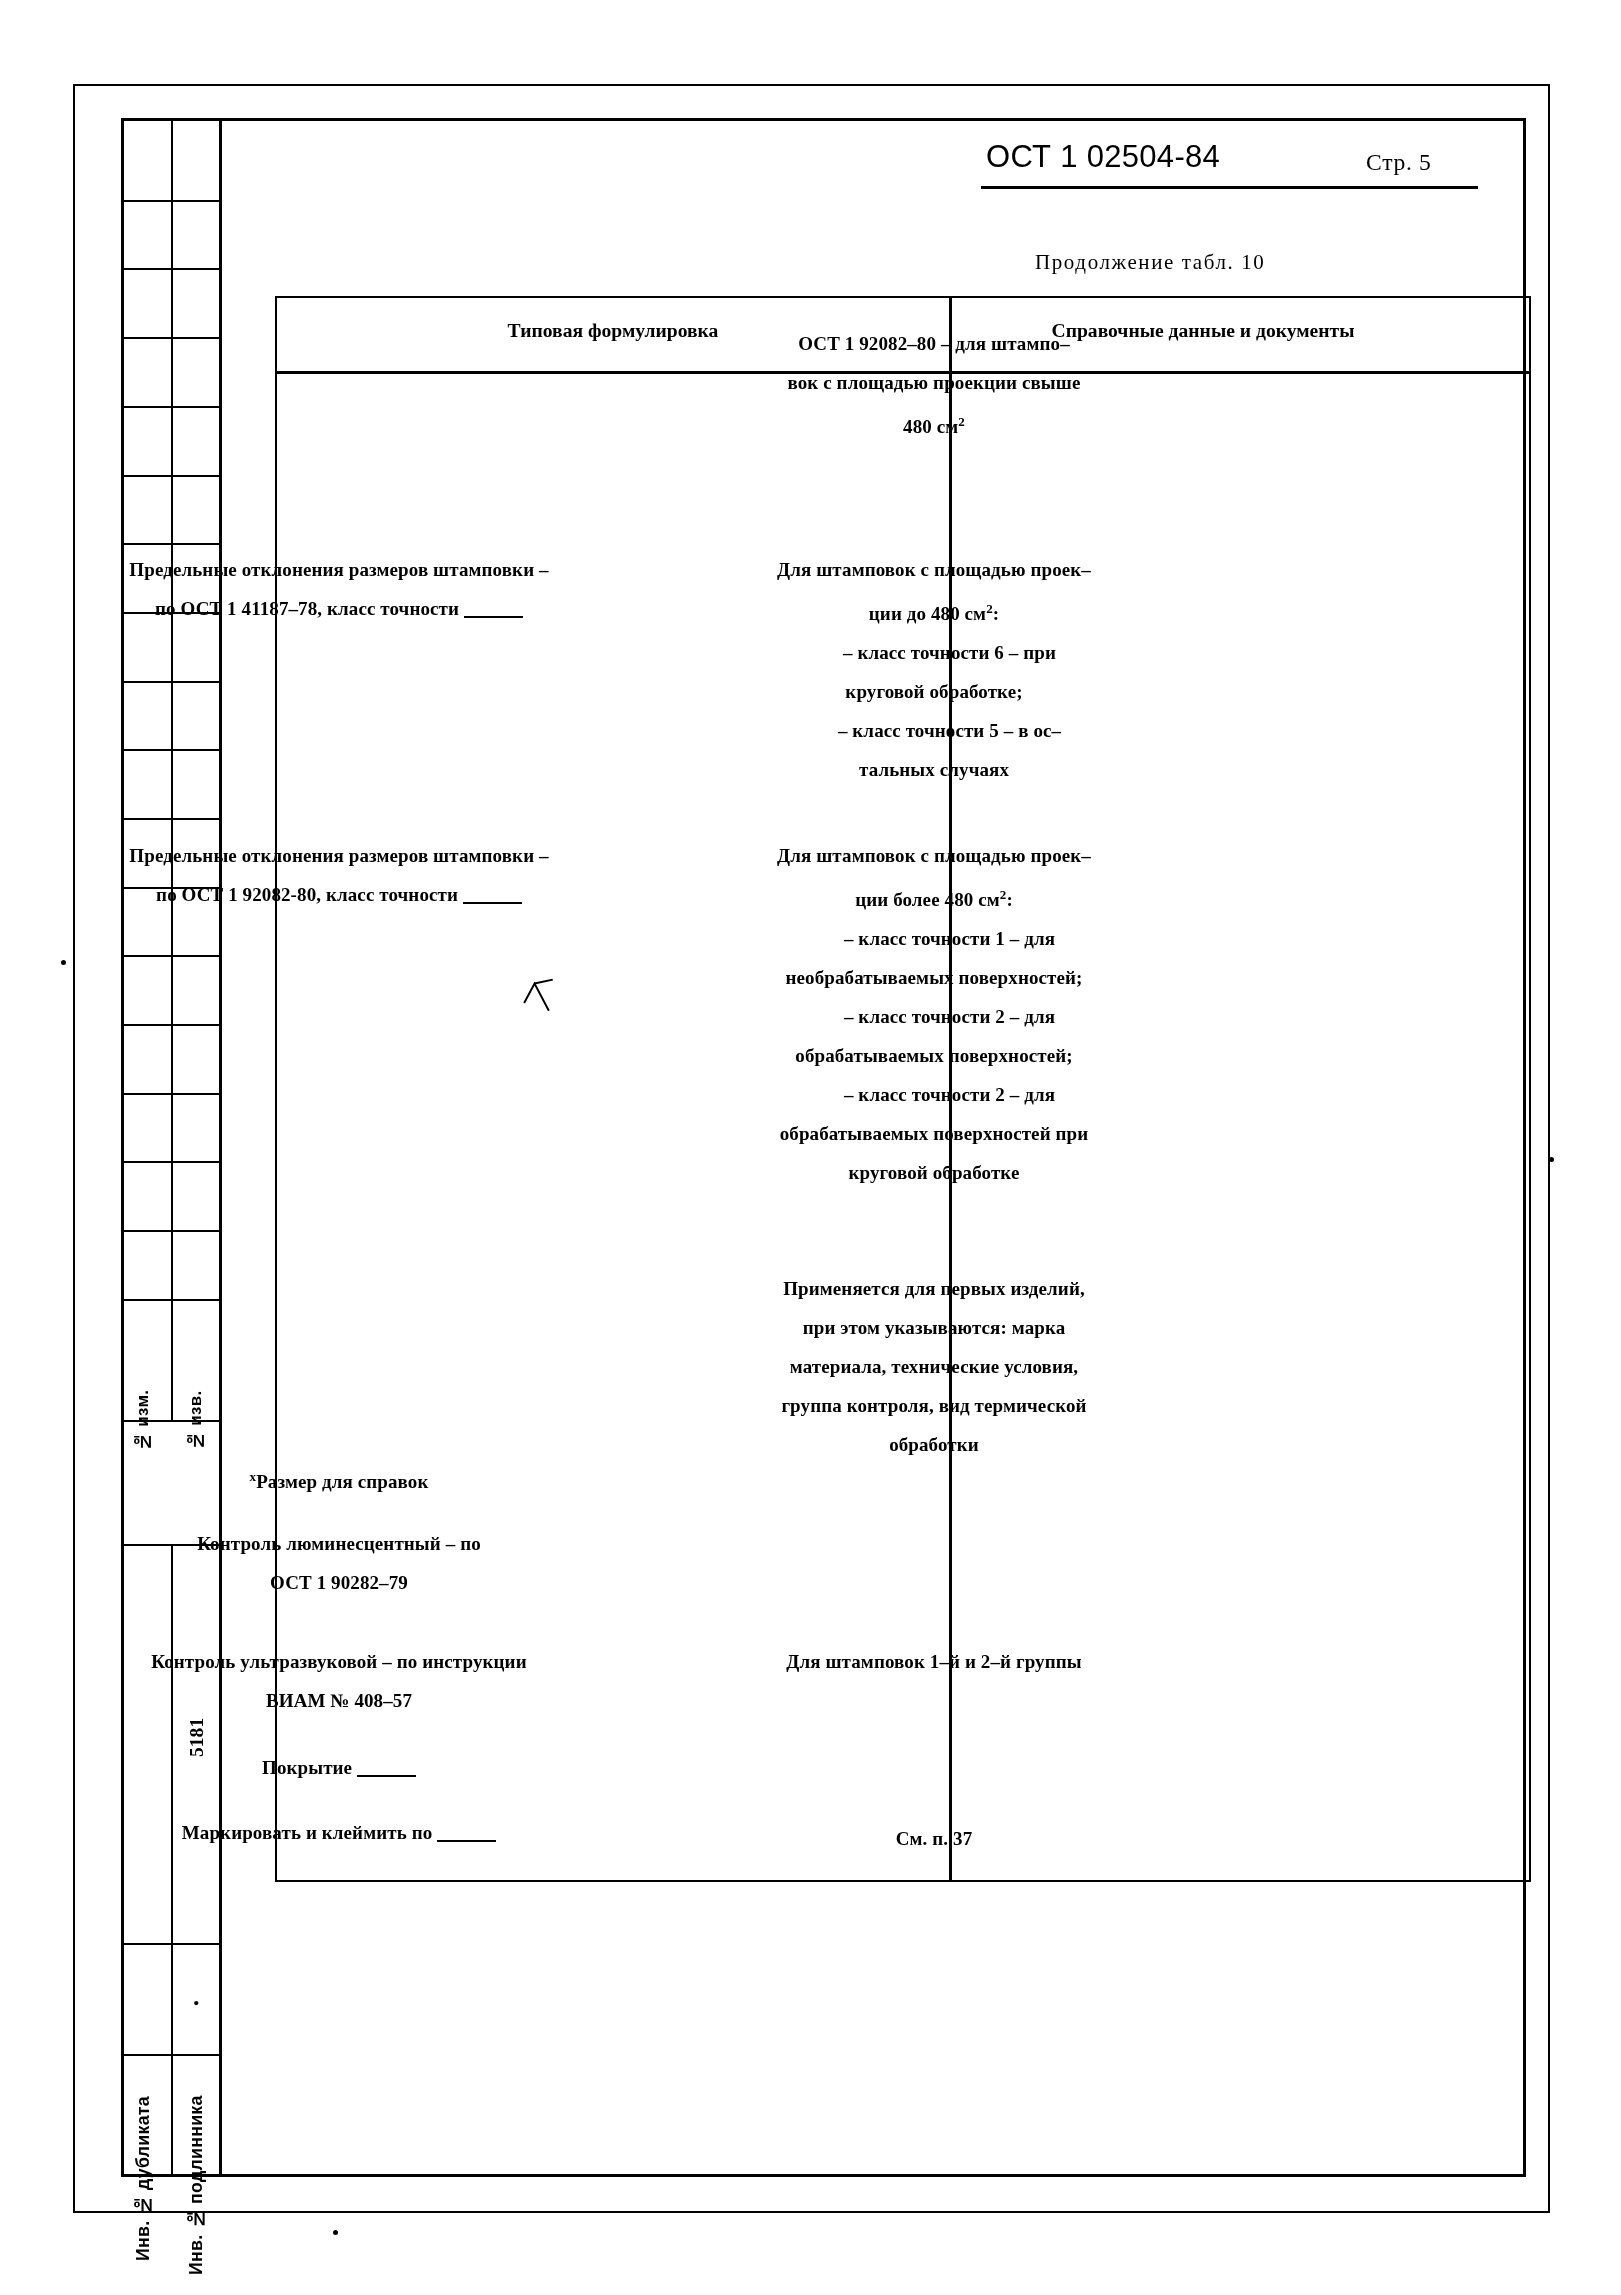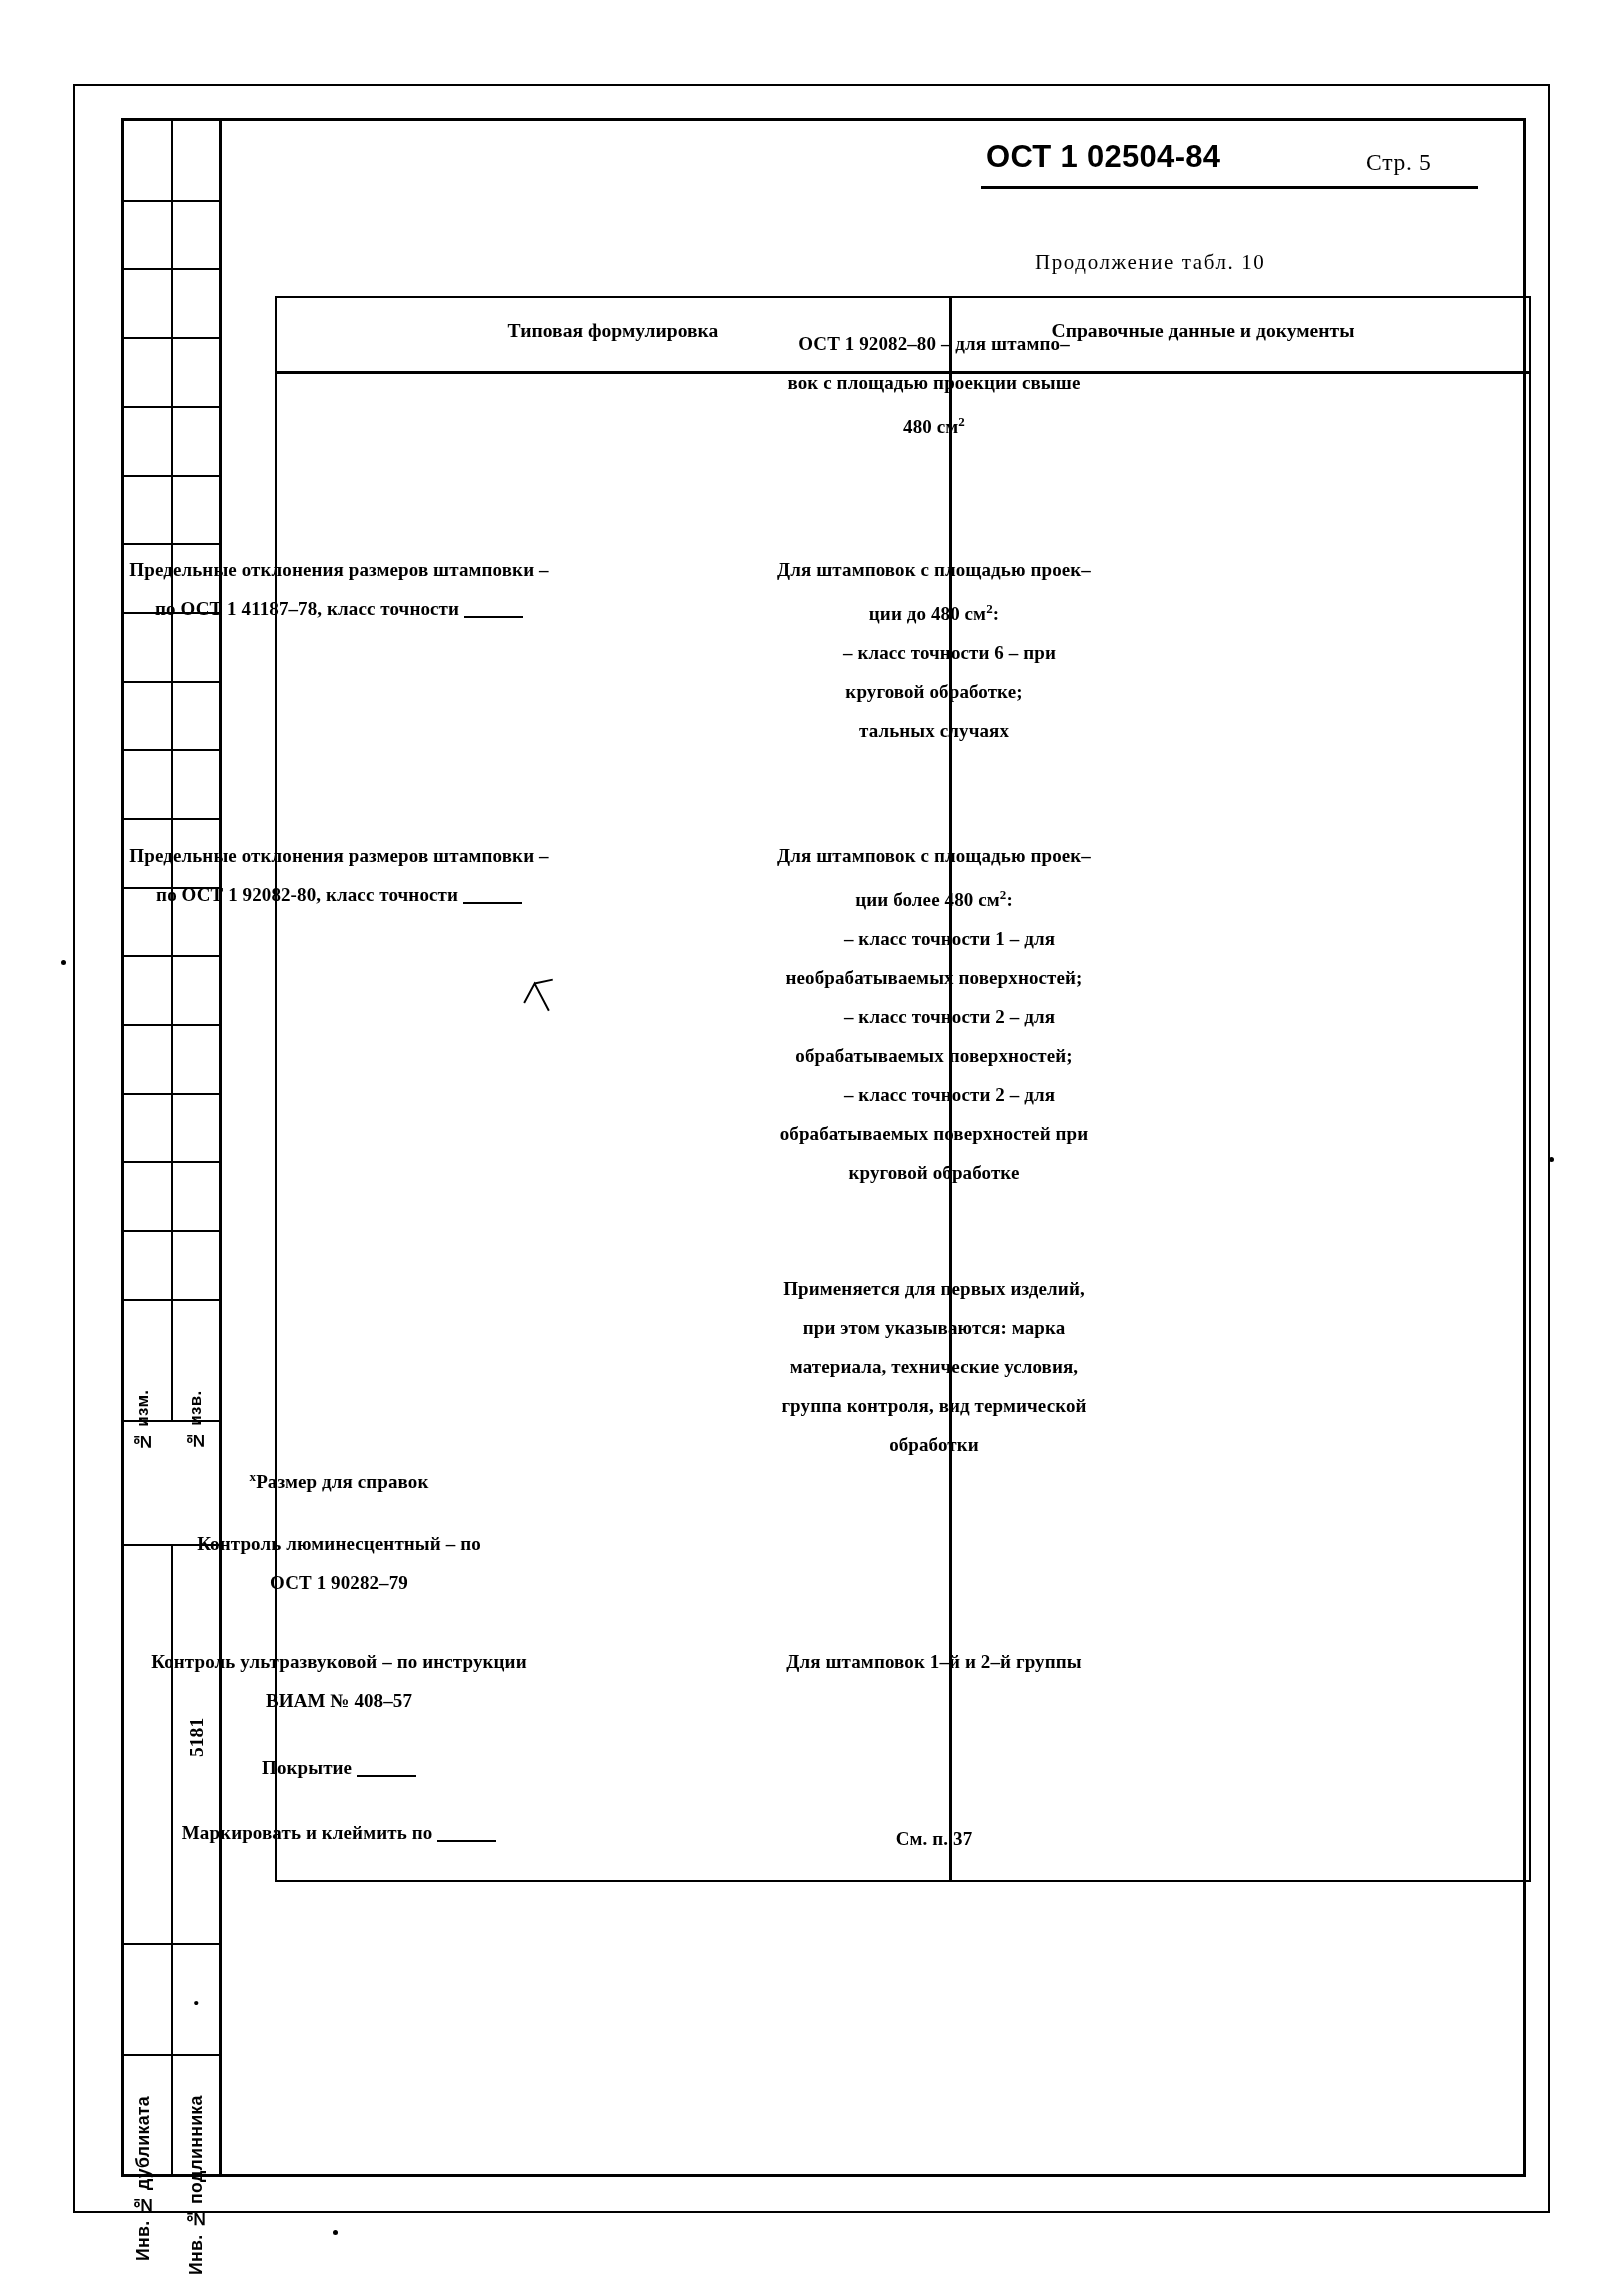--- a/index.html
+++ b/index.html
@@ -117,21 +117,21 @@
     font-family: "Liberation Serif", serif;
     font-weight: bold;
   }
 
   
   .std-number {
     position: absolute;
     left: 986px;
     top: 139px;
     font-family: "Liberation Sans", sans-serif;
-    font-weight: bold;
+    font-weight: normal;
     font-size: 31px;
     letter-spacing: 0.3px;
   }
   .std-underline {
     position: absolute;
     left: 981px;
     top: 186px;
     width: 497px;
     height: 3.3px;
     background: #000;
@@ -306,20 +306,21 @@
 
   <div class="cell left" style="top:550px;">
       <span class="ln">Предельные отклонения размеров штамповки –</span>
       <span class="ln">по ОСТ 1 41187–78, класс точности <span class="blank" style="width:59px"></span></span>
     </div>
   <div class="cell right" style="top:550px;">
       <span class="ln">Для штамповок с площадью проек–</span>
       <span class="ln">ции до 480 см<sup class="sq">2</sup>:</span>
       <span class="ln indent">– класс точности 6 – при</span>
       <span class="ln">круговой обработке;</span>
+      <span class="ln indent">– класс точности 5 – в ос–</span>
       <span class="ln">тальных случаях</span>
     </div>
 
   <div class="cell left" style="top:836px;">
       <span class="ln">Предельные отклонения размеров штамповки –</span>
       <span class="ln">по ОСТ 1 92082-80, класс точности <span class="blank" style="width:59px"></span></span>
     </div>
   <div class="cell right" style="top:836px;">
       <span class="ln">Для штамповок с площадью проек–</span>
       <span class="ln">ции более 480 см<sup class="sq">2</sup>:</span>

